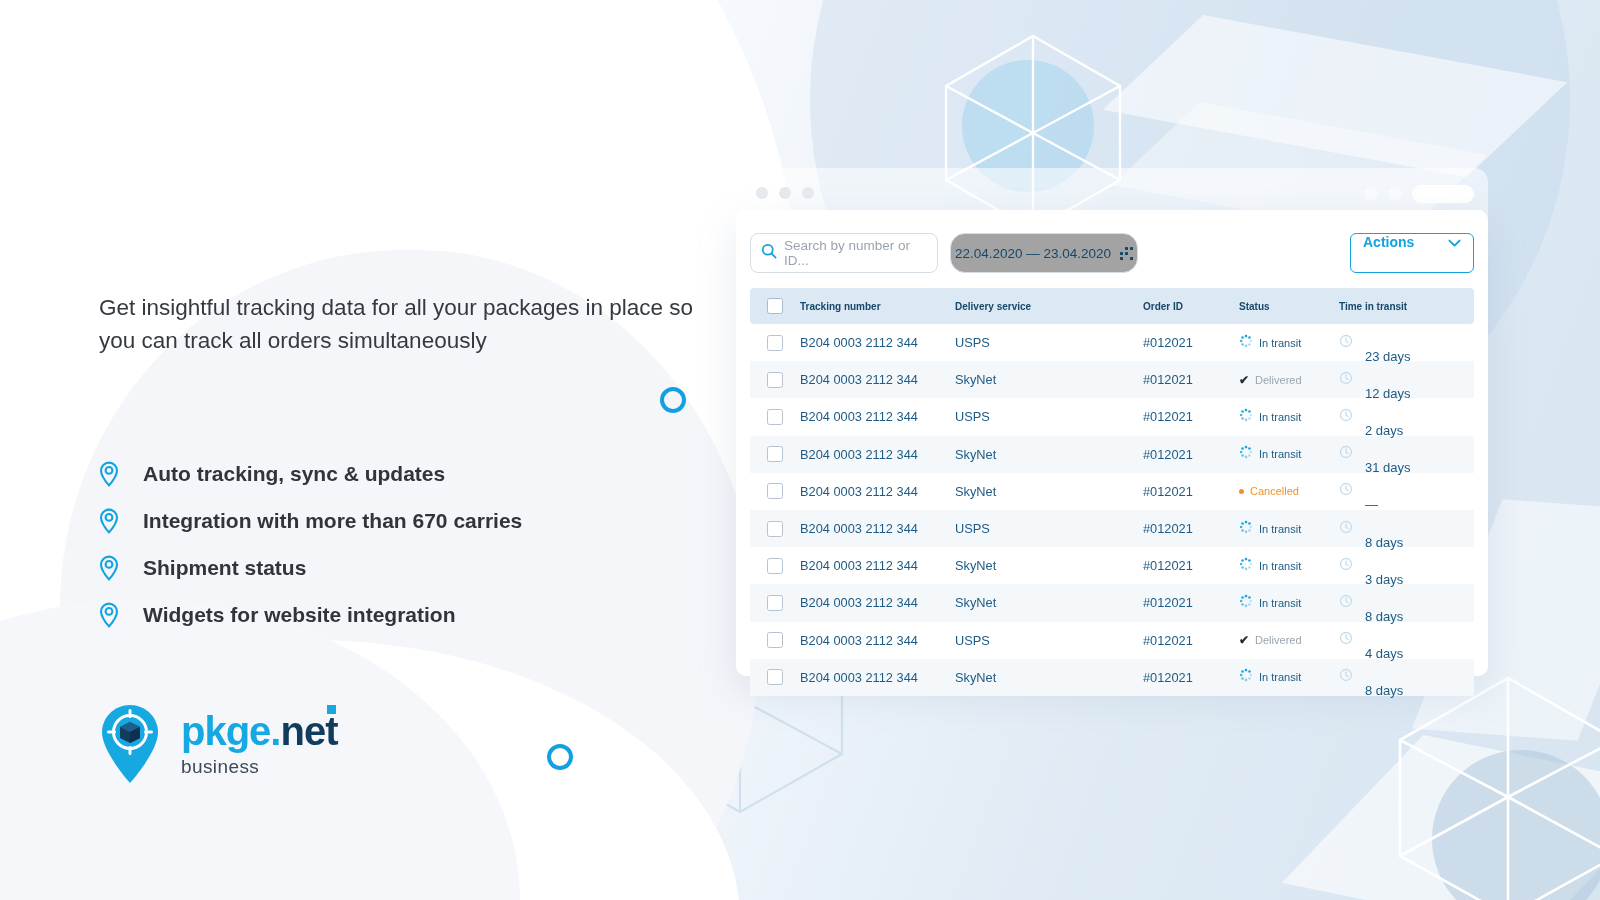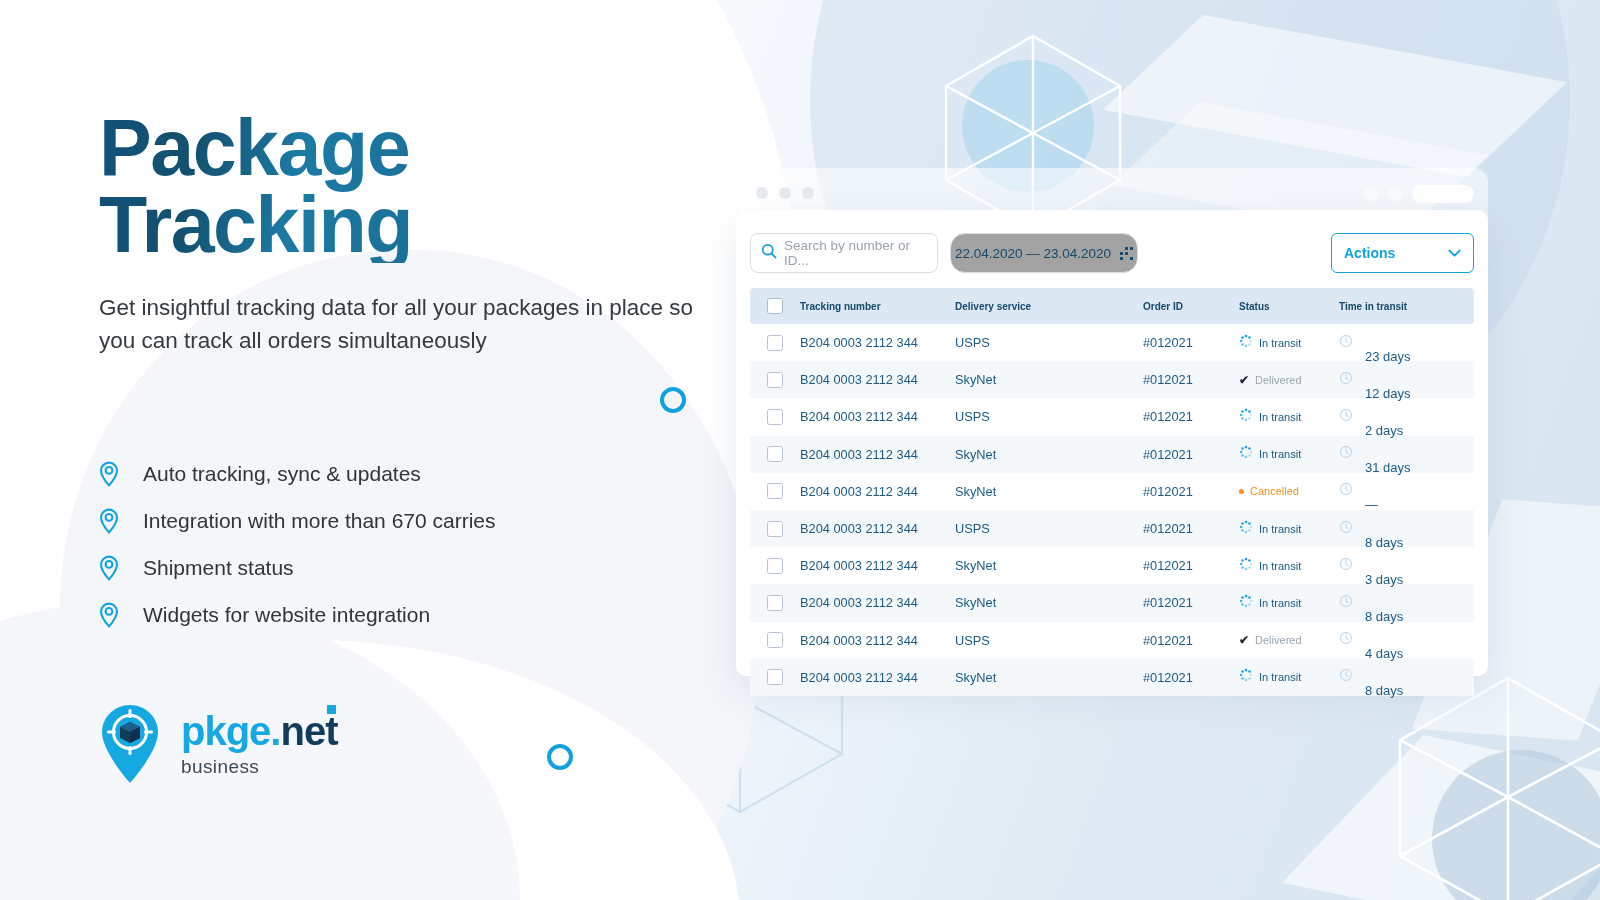--- a/index.html
+++ b/index.html
@@ -72,21 +72,21 @@
     -webkit-text-fill-color:transparent; color:#14506f;
   }
   .headline span { display:block; }
 
   .subtitle {
     position:absolute; left:99px; top:292px; width:600px;
     font-size:22.5px; line-height:1.45; color:#343a40; font-weight:400;
   }
 
   .features { position:absolute; left:99px; top:450px; }
-  .feature { display:flex; align-items:center; height:47px; margin-bottom:0px; }
+  .feature { display:flex; align-items:center; height:47px; margin-bottom:0px;font-weight:bold; }
   .feature + .feature { margin-top:0px; }
   .pin-icon { width:30px; flex:0 0 30px; display:flex; align-items:center; }
   .feature-label { font-size:21px; color:#2f353b; margin-left:14px; }
 
   .ring { position:absolute; border-radius:50%; border:4px solid #13a0e0; }
   .ring-1 { left:660px; top:387px; width:26px; height:26px; }
   .ring-2 { left:547px; top:744px; width:26px; height:26px; }
 
   
   .logo { position:absolute; left:99px; top:703px; display:flex; align-items:flex-start;gap:8px; }
@@ -131,22 +131,22 @@
   .date-box {
     margin-left:12px; width:188px; height:40px; border:1px solid #d7dde5; border-radius:15px;
     display:flex; align-items:center; justify-content:center; gap:9px; background:#a3a3a3;
   }
   .date-box .dt { font-size:13.5px; color:#15486b; font-weight:500; }
   .grid-dots { display:grid; grid-template-columns:repeat(3,3px); grid-gap:2px; }
   .grid-dots i { width:3px; height:3px; background:#15486b; border-radius:0.5px; display:block; }
   .grid-dots i.off { background:transparent; }
 
   .actions-btn {
-    margin-left:auto; width:143px; height:40px; border:1.6px solid #12a3e0; border-radius:6px;
-    display:flex; align-items:center; justify-content:space-between; padding:0 12px; background:#fff;
+    margin-left:auto; width:124px; height:40px; border:1.6px solid #12a3e0; border-radius:6px;
+    display:flex; align-items:flex-start; justify-content:space-between; padding:0 12px; background:#fff;
   }
   .actions-btn .lbl { font-size:14px; color:#12a3e0; font-weight:600; }
 
   
   .table { position:absolute; left:14px; top:78px; right:14px; }
   .thead {
     display:flex; align-items:center; height:36px; background:#dce8f3; border-radius:4px;
   }
   .thead .th { font-size:10px; font-weight:700; color:#15486b; }
   .trow { display:flex; align-items:center; height:37.2px; }
@@ -223,24 +223,20 @@
   </div>
 
   <div class="bg-leftwhite"></div>
   <div class="bg-grayblob"></div>
   <div class="bg-whitecurve"></div>
   <div class="bg-grayblob2"></div>
 </div>
 
 <div class="left">
 
-  <h1 class="headline">
-    <span>Package</span>
-    <span>Tracking</span>
-  </h1>
 
   <p class="subtitle">Get insightful tracking data for all your packages in place so you can track all orders simultaneously</p>
 
   <div class="features">
 
     <div class="feature">
       <span class="pin-icon">
         <svg width="20" height="26" viewBox="0 0 20 26" fill="none">
           <path d="M10 1.6C5.6 1.6 2 5.1 2 9.4c0 5.7 8 15 8 15s8-9.3 8-15c0-4.3-3.6-7.8-8-7.8z" stroke="#12a3e0" stroke-width="2.1"></path>
           <circle cx="10" cy="9.4" r="3.4" stroke="#12a3e0" stroke-width="2.1"></circle>

